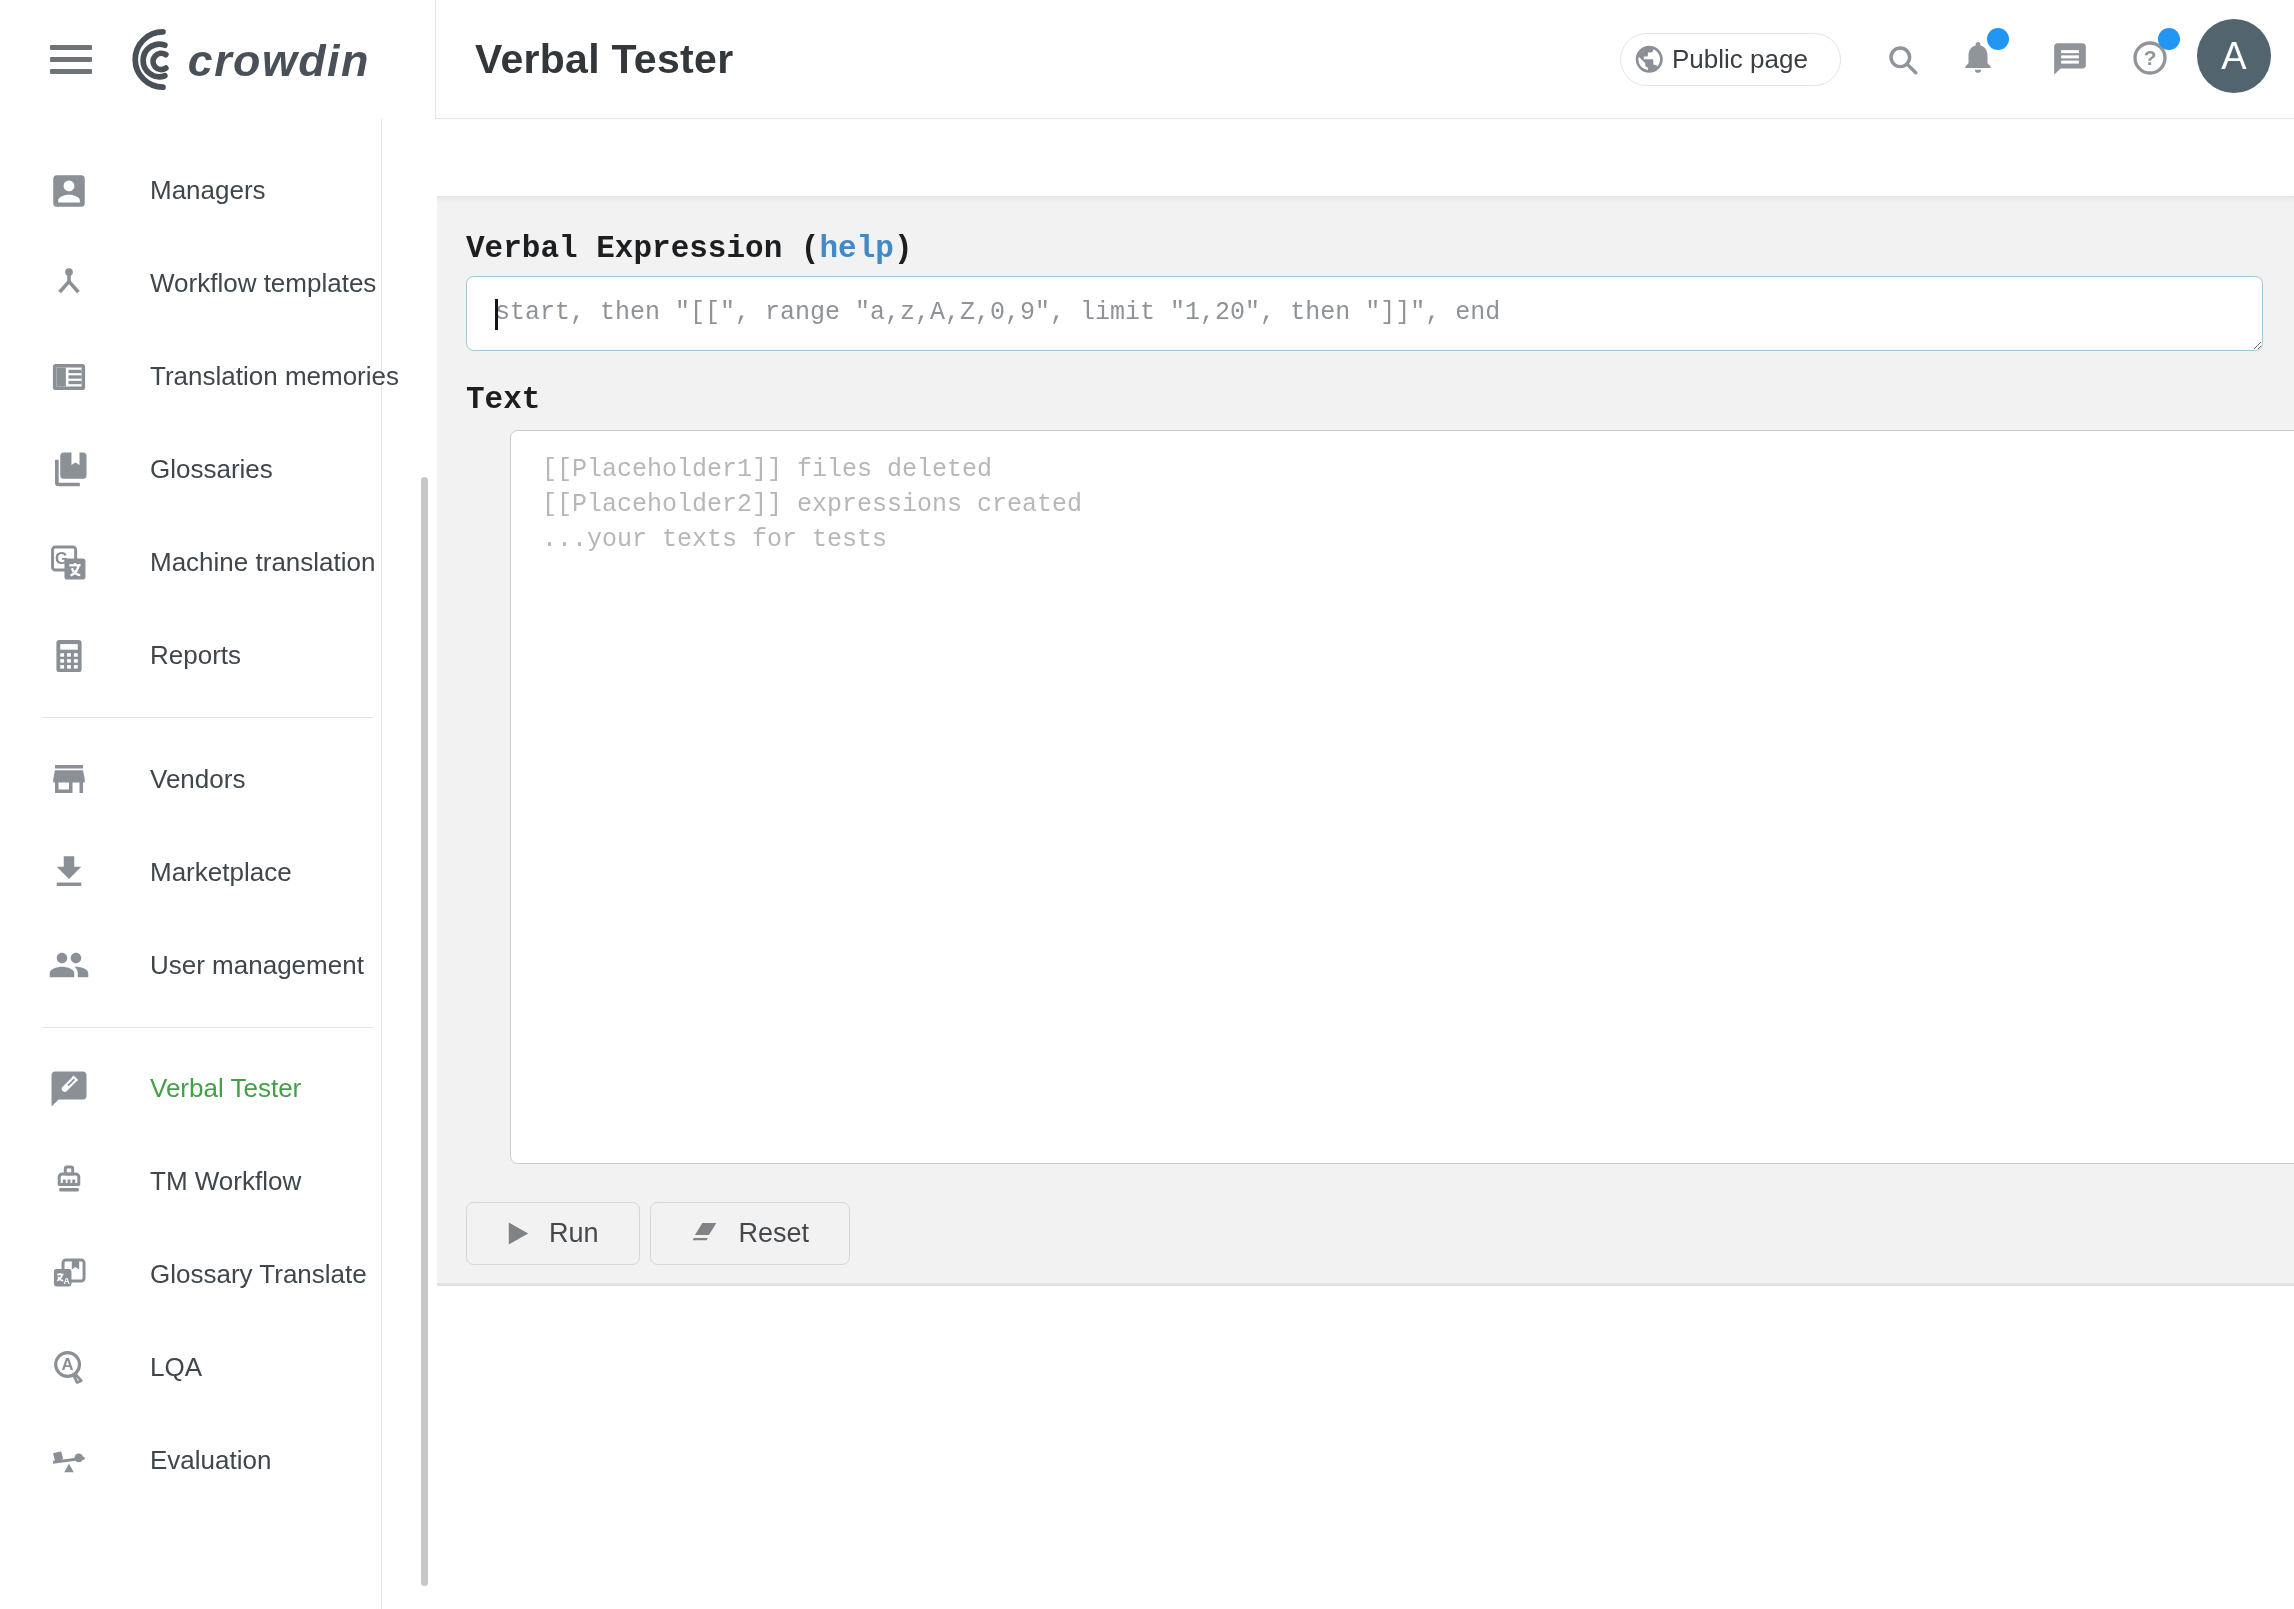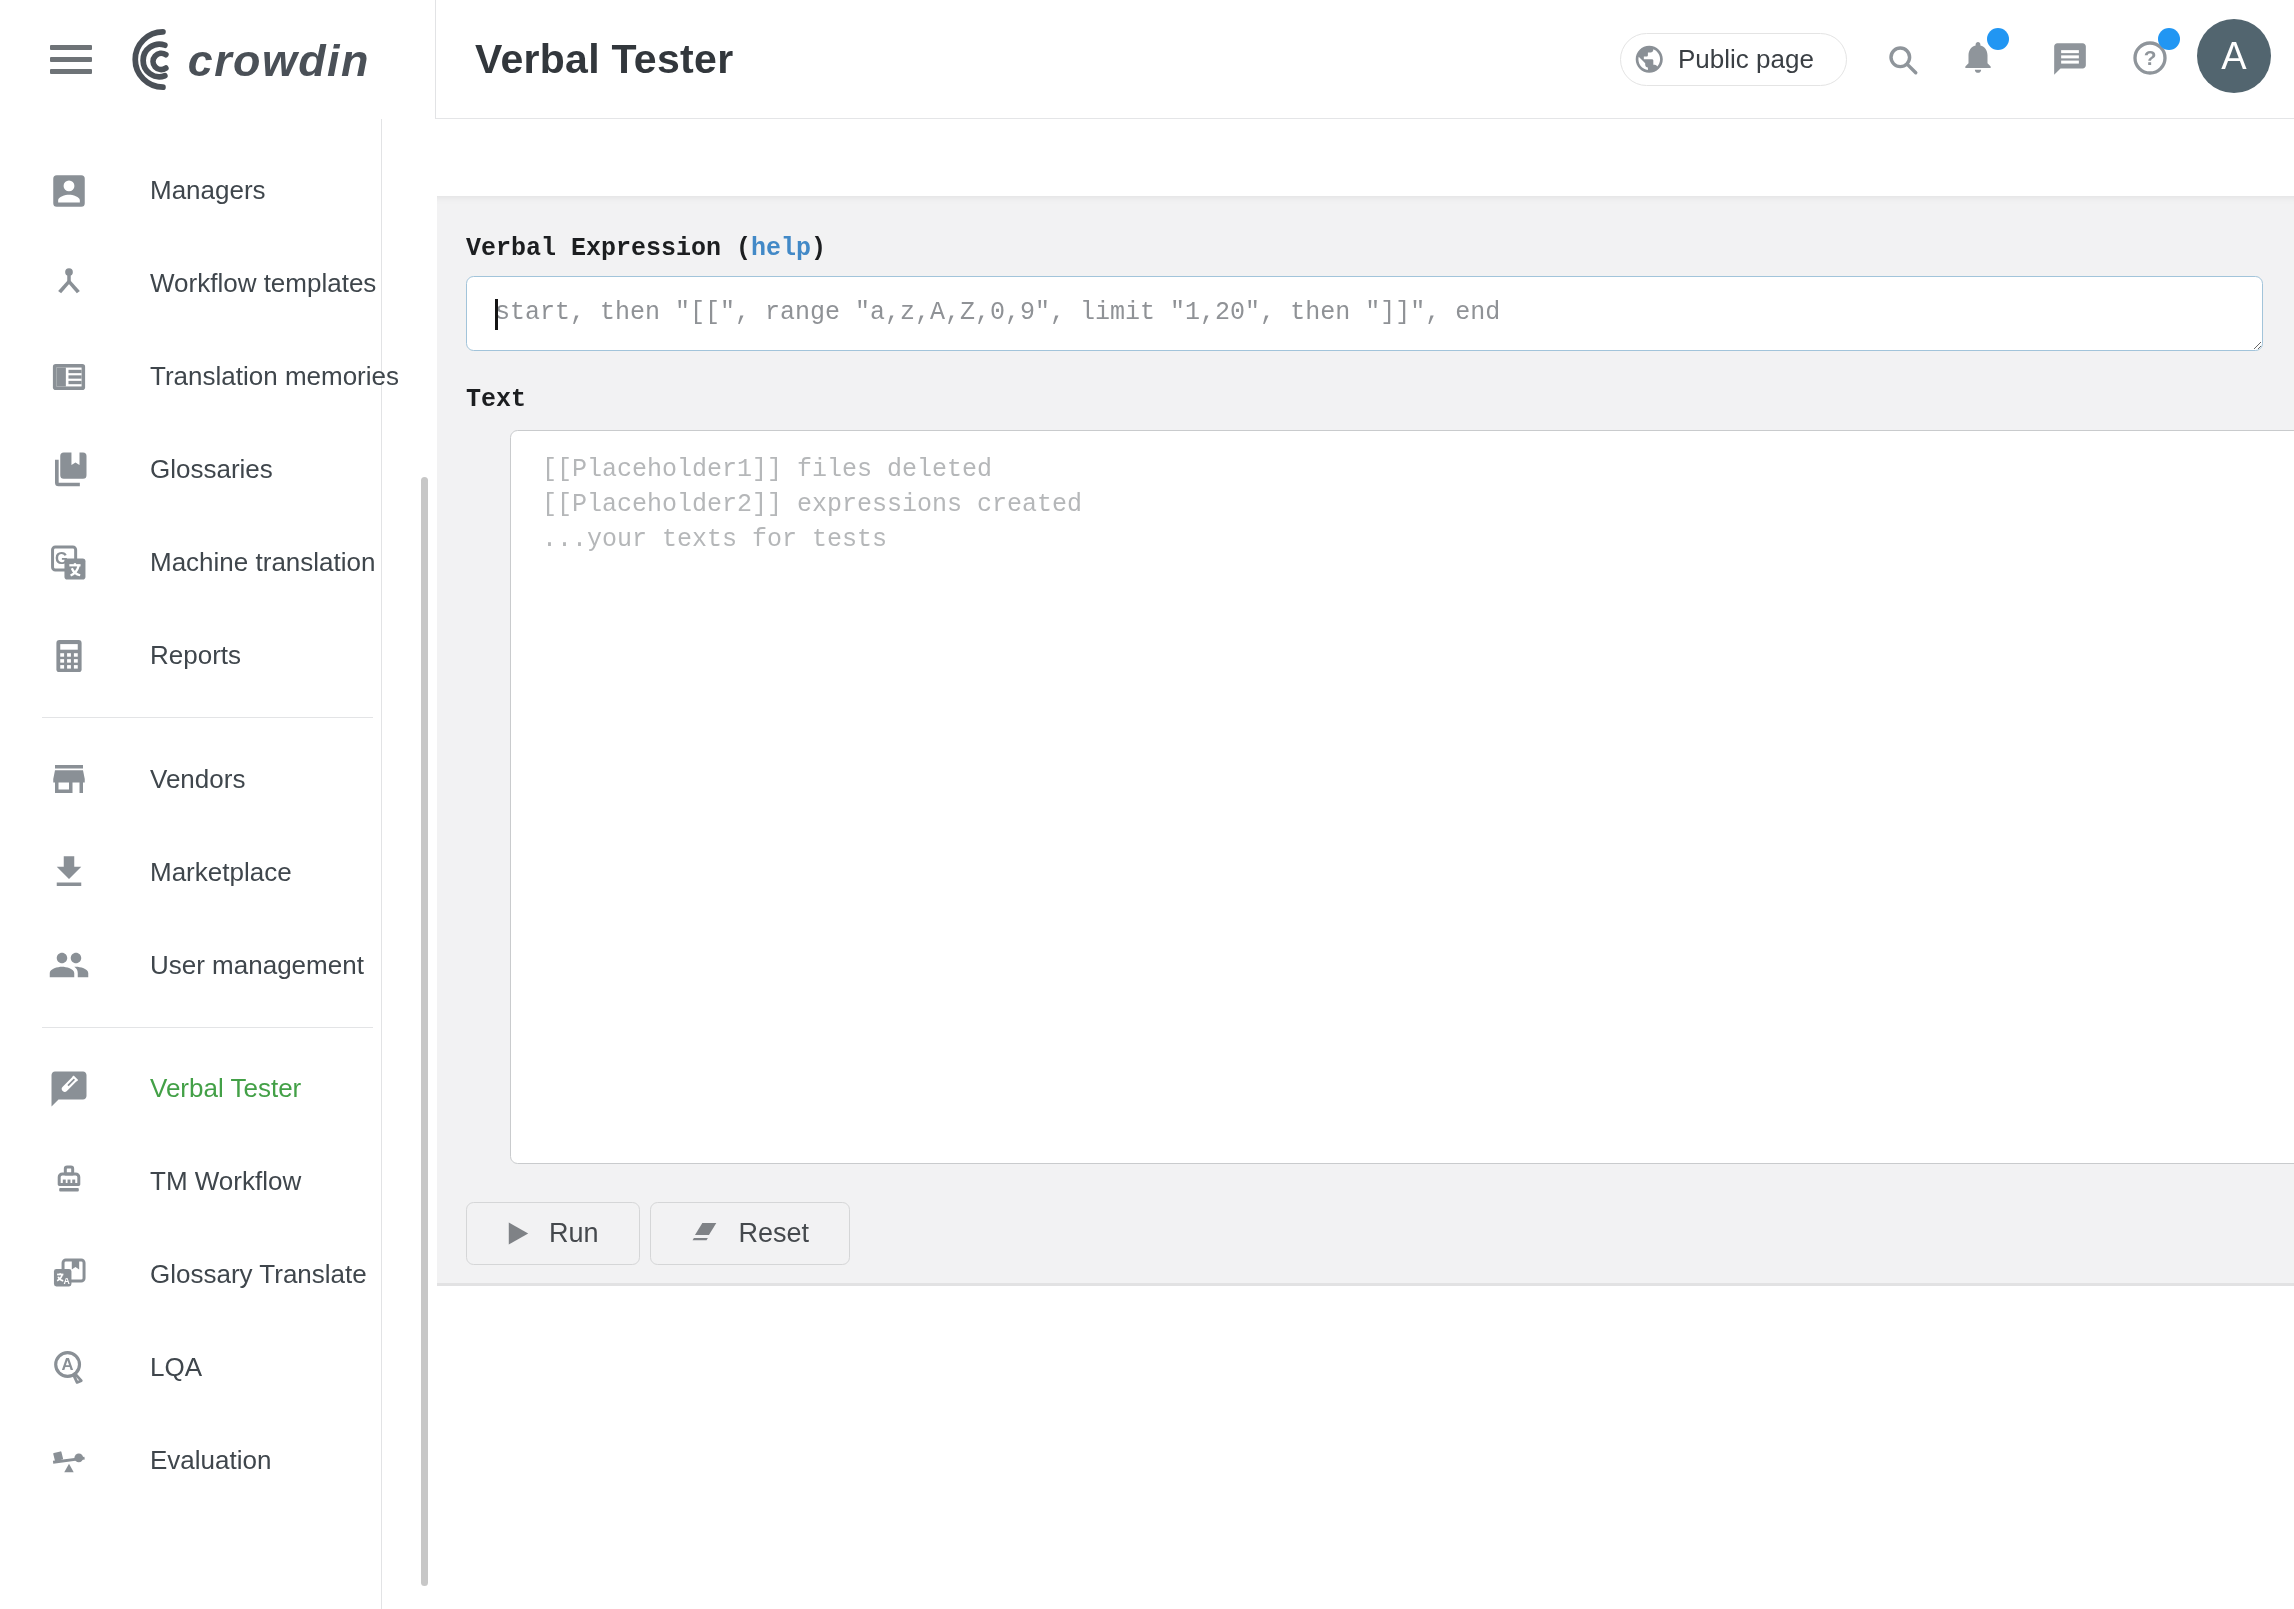--- a/index.html
+++ b/index.html
@@ -14,21 +14,21 @@
   svg { display:block; }
 
   
   .header { position:absolute; left:0; top:0; width:2294px; height:119px; background:#fff; border-bottom:1px solid #e4e5e7; z-index:10; }
   .header-left { position:absolute; left:0; top:0; width:436px; height:119px; border-right:1px solid #e2e3e5; display:flex; align-items:center; background:#fff; }
   .hamburger { margin-left:50px; width:42px; cursor:pointer; }
   .hamburger .bar { height:4.8px; background:#6e7377; border-radius:1px; }
   .hamburger .bar + .bar { margin-top:7.6px; }
   .logo { margin-left:27px; }
   .page-title { position:absolute; left:475px; top:0; height:119px; display:flex; align-items:center; font-size:41px; font-weight:bold; color:#32373c; letter-spacing:0.3px; }
-  .pill { position:absolute; left:1620px; top:32.5px; height:53px; padding:0 32.5px 0 11.5px; border:1.9px solid #e4e4e4; border-radius:27px; display:flex; align-items:center; gap:13px; background:#fff; cursor:pointer; }
+  .pill { position:absolute; left:1620px; top:32.5px; height:53px; padding:0 32.5px 0 11.5px; border:1.9px solid #e4e4e4; border-radius:27px; display:flex; align-items:center; gap:7px; background:#fff; cursor:pointer; }
   .pill-label { font-size:26px; font-weight:500; color:#3a3f44; white-space:nowrap; }
   .icon-btn { position:absolute; cursor:pointer; }
   .badge-dot { position:absolute; width:22px; height:22px; border-radius:50%; background:#2196f3; }
   .avatar { position:absolute; left:2197px; top:19px; width:74px; height:74px; border-radius:50%; background:#52656f; color:#fff; display:flex; align-items:center; justify-content:center; font-size:38px; cursor:pointer; }
 
   
   .sidebar { position:absolute; left:0; top:119px; width:382px; bottom:0; background:#fff; border-right:1px solid #e2e3e5; z-index:5; }
   .nav { padding-top:25px; }
   .nav-item { height:93px; display:flex; align-items:center; cursor:pointer; }
   .nav-icon { width:42px; height:42px; margin-left:48px; flex:none; }
@@ -36,21 +36,21 @@
   .nav-item.active .nav-label { color:#43a047; }
   .nav-divider { height:1px; background:#e3e4e6; margin:15.3px 0 14.3px 42px; width:331px; }
   .scroll-thumb { position:absolute; left:421px; top:358px; width:6.7px; height:1109px; background:#c7c7c7; border-radius:3.8px; }
 
   
   .main { position:absolute; left:437px; top:120px; right:0; bottom:0; background:#fff; }
   .panel { position:absolute; left:0; top:76px; right:0; height:1090px; background:#f2f2f3;
            border-bottom:3.8px solid #e2e2e3; box-shadow:inset 0 8.6px 8.6px -8.6px rgba(0,0,0,.10);
            padding:38px 31px 0 29px; }
   .mono { font-family:"Liberation Mono","DejaVu Sans Mono",monospace; }
-  .mono-label { font-family:"Liberation Mono","DejaVu Sans Mono",monospace; font-size:25px; font-weight:bold; color:#1c1e20; height:29px; line-height:29px; }
+  .mono-label { font-family:"Liberation Mono","DejaVu Sans Mono",monospace; font-size:31px; font-weight:bold; color:#1c1e20; height:29px; line-height:29px; }
   .help-link { color:#4289c7; text-decoration:none; font-weight:bold; cursor:pointer; }
   .expr-wrap { position:relative; margin-top:13.4px; }
   textarea { display:block; outline:none; }
   .expr-input { width:100%; height:75px; border:1.9px solid #a2c4da; border-radius:7.6px; background:#fff;
                 padding:21px 25px 9.6px 28px; font-family:"Liberation Mono","DejaVu Sans Mono",monospace;
                 font-size:25px; color:#2f3235; resize:both; }
   .expr-input::placeholder { color:#8f9296; }
   .caret { position:absolute; left:29px; top:23px; width:2.9px; height:31px; background:#141414; }
   .text-label { margin-top:34px; }
   .text-input { margin-top:15.3px; width:100%; height:734px; border:1px solid #c9cbcd; border-radius:7.6px; background:#fff;

